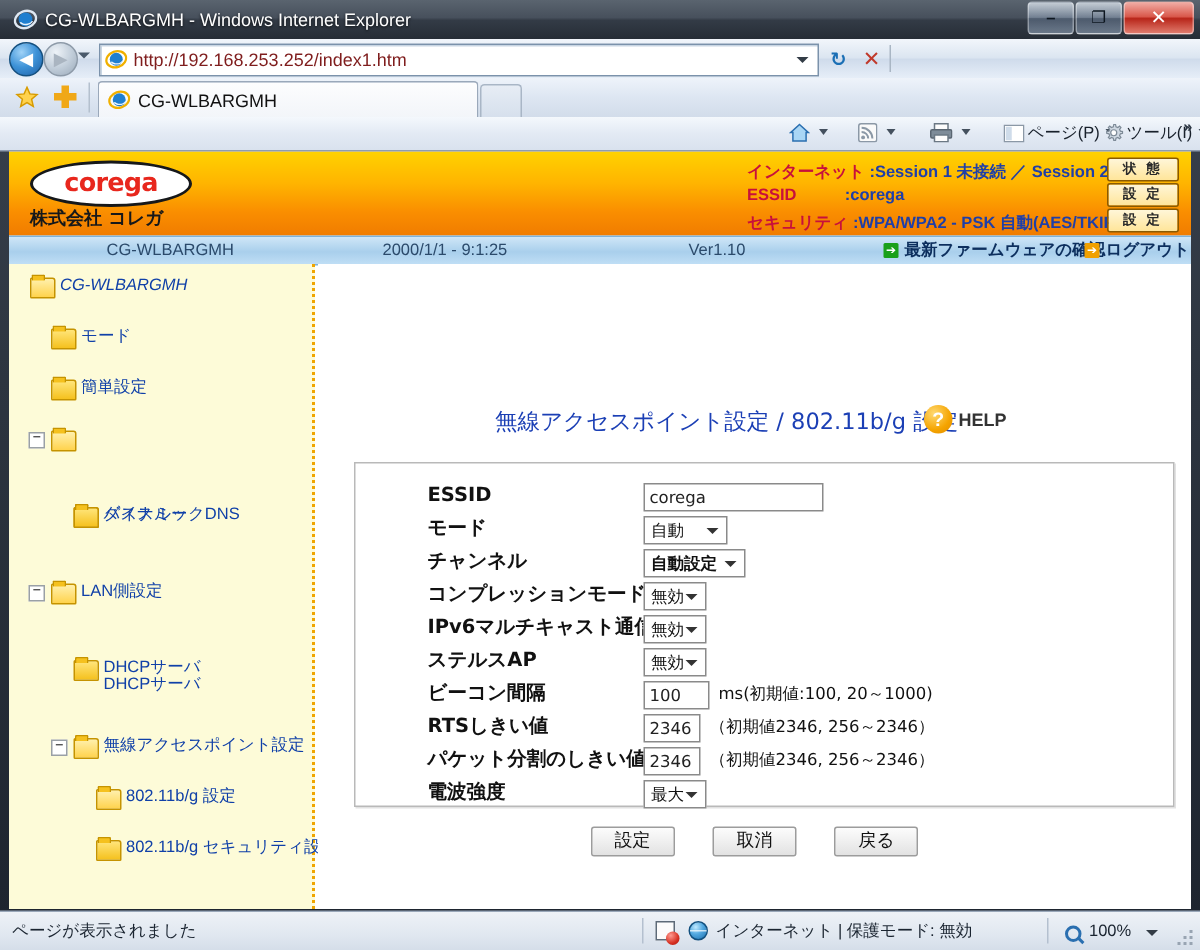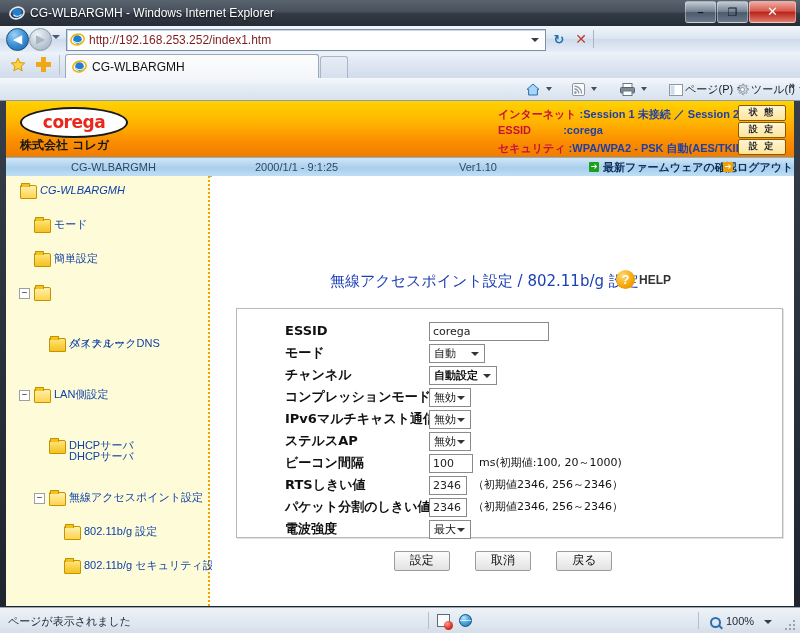--- a/index.html
+++ b/index.html
@@ -598,20 +598,21 @@
       </div>
     </div>
 
   </div>
 
   <div class="statusbar">
     <span class="st" style="left:8px;">ページが表示されました</span>
     <span class="st-sep" style="left:428px;"></span>
     <span class="protoff"></span>
     <span class="globe"></span>
+    <span class="st" style="left:477px;">インターネット | 保護モード: 無効</span>
     <span class="st-sep" style="left:698px;"></span>
     <span class="zoomicon"></span>
     <span class="st" style="left:726px;">100%</span>
     <span class="zoomcaret"></span>
     <span class="grip">
       <i style="left:8px;top:8px;"></i>
         <i style="left:4px;top:8px;"></i>
         <i style="left:8px;top:4px;"></i>
         <i style="left:0px;top:8px;"></i>
         <i style="left:4px;top:4px;"></i>

